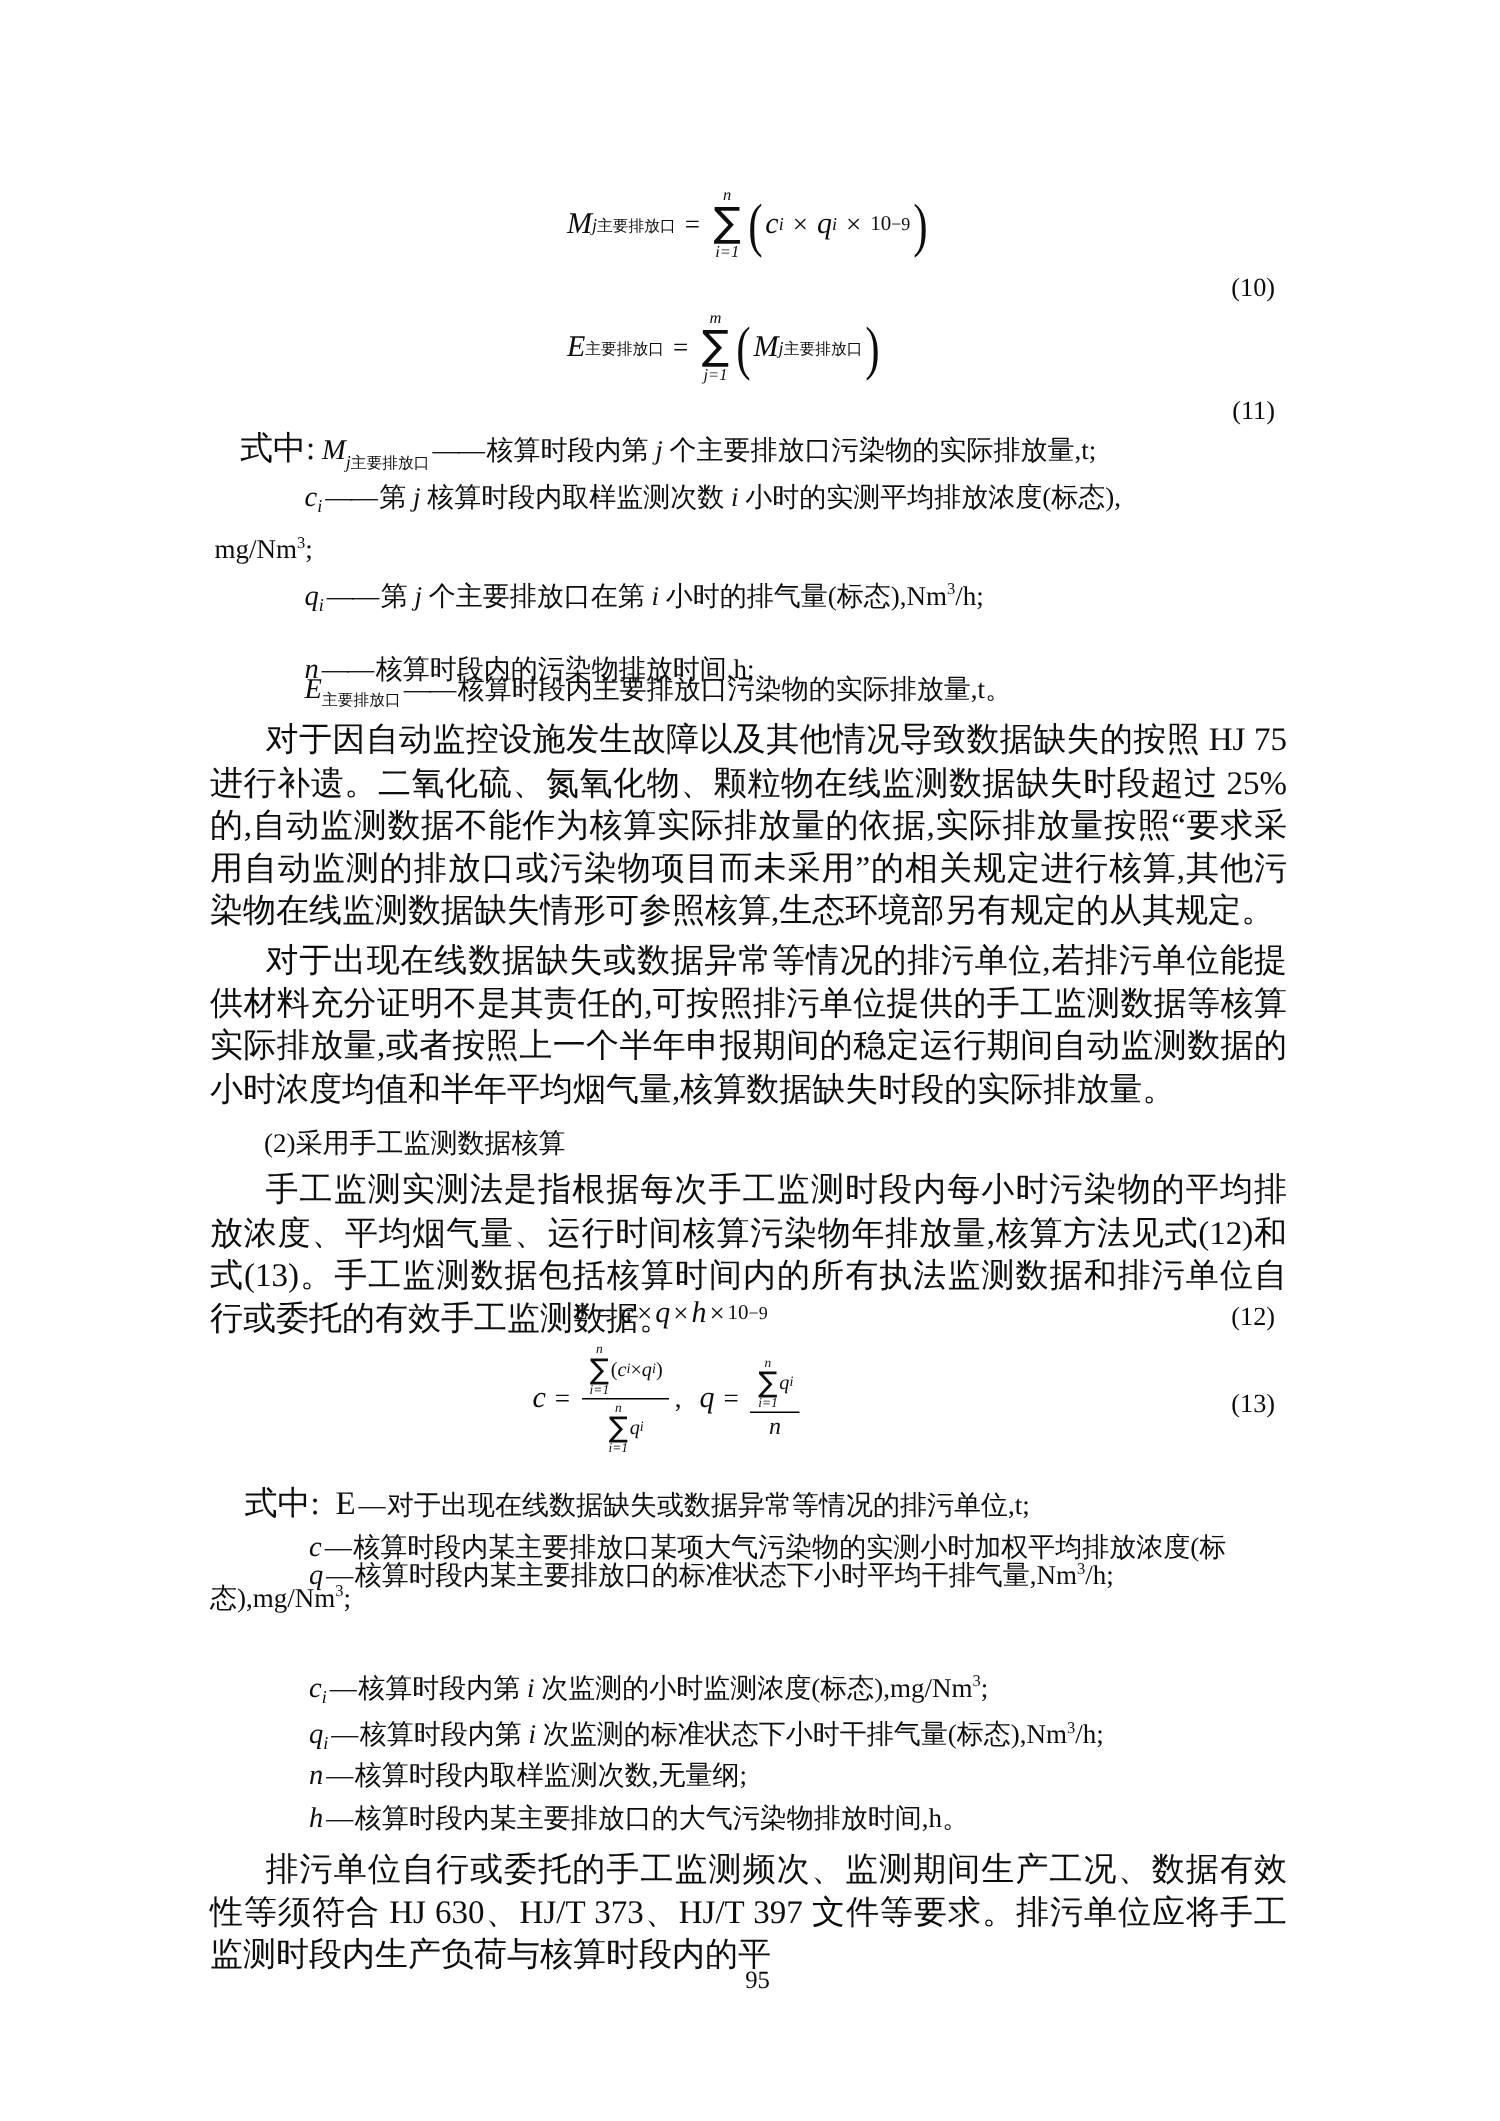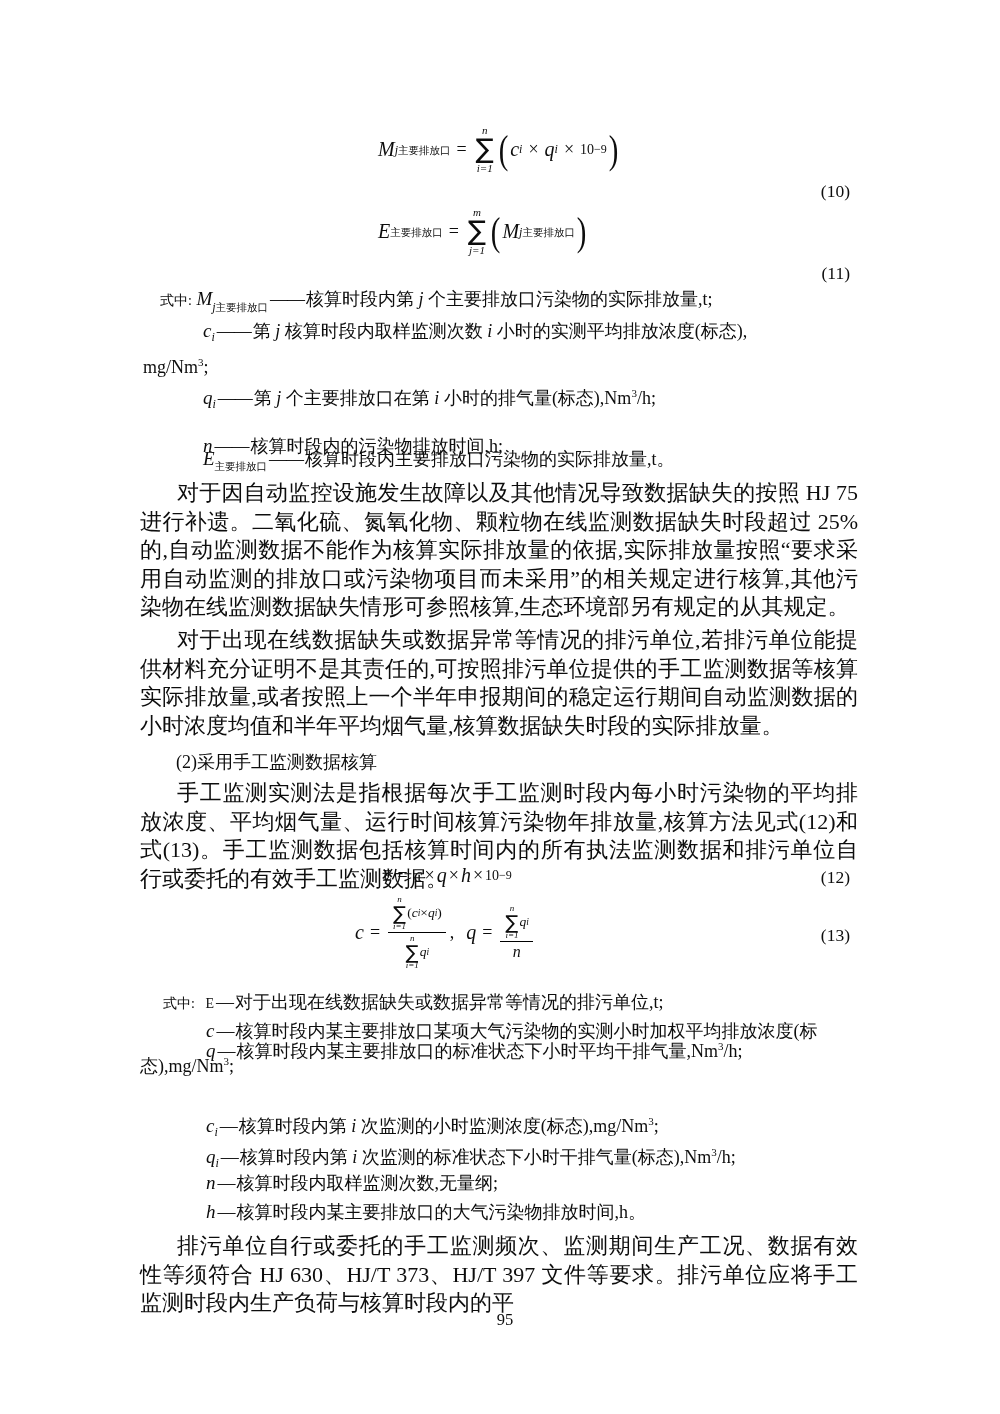--- a/index.html
+++ b/index.html
@@ -5,21 +5,21 @@
   *{margin:0;padding:0;box-sizing:border-box}
   html,body{width:1000px}
   body{height:1414px;position:relative;background:#ffffff;color:#0d0d0d;
        font-family:"Liberation Serif","DejaVu Serif",serif;overflow:hidden}
   
   .line{position:absolute;font-size:18px;line-height:24px;white-space:nowrap}
   .para{position:absolute;left:140px;width:718px;font-size:22px;line-height:28.6px;
         text-align:justify;text-indent:37px}
   
   .lvar{font-style:italic;font-size:19px}
-  .lrm{font-size:14px}
+  .lrm{font-size:22px}
   sub.ii{font-size:12px;font-style:italic;vertical-align:-4px}
   sub.cj{font-size:10.5px;font-style:normal;vertical-align:-5px}
   sup.s3{font-size:11px;vertical-align:7px}
   .dash{letter-spacing:-1px;margin:0 2px}
   .iti{font-style:italic}
   
   .fblock{position:absolute;display:flex;align-items:center}
   .fvar{font-style:italic;font-size:20px}
   .frm{font-size:14px}
   .fop{font-size:18px;margin:0 6px}

